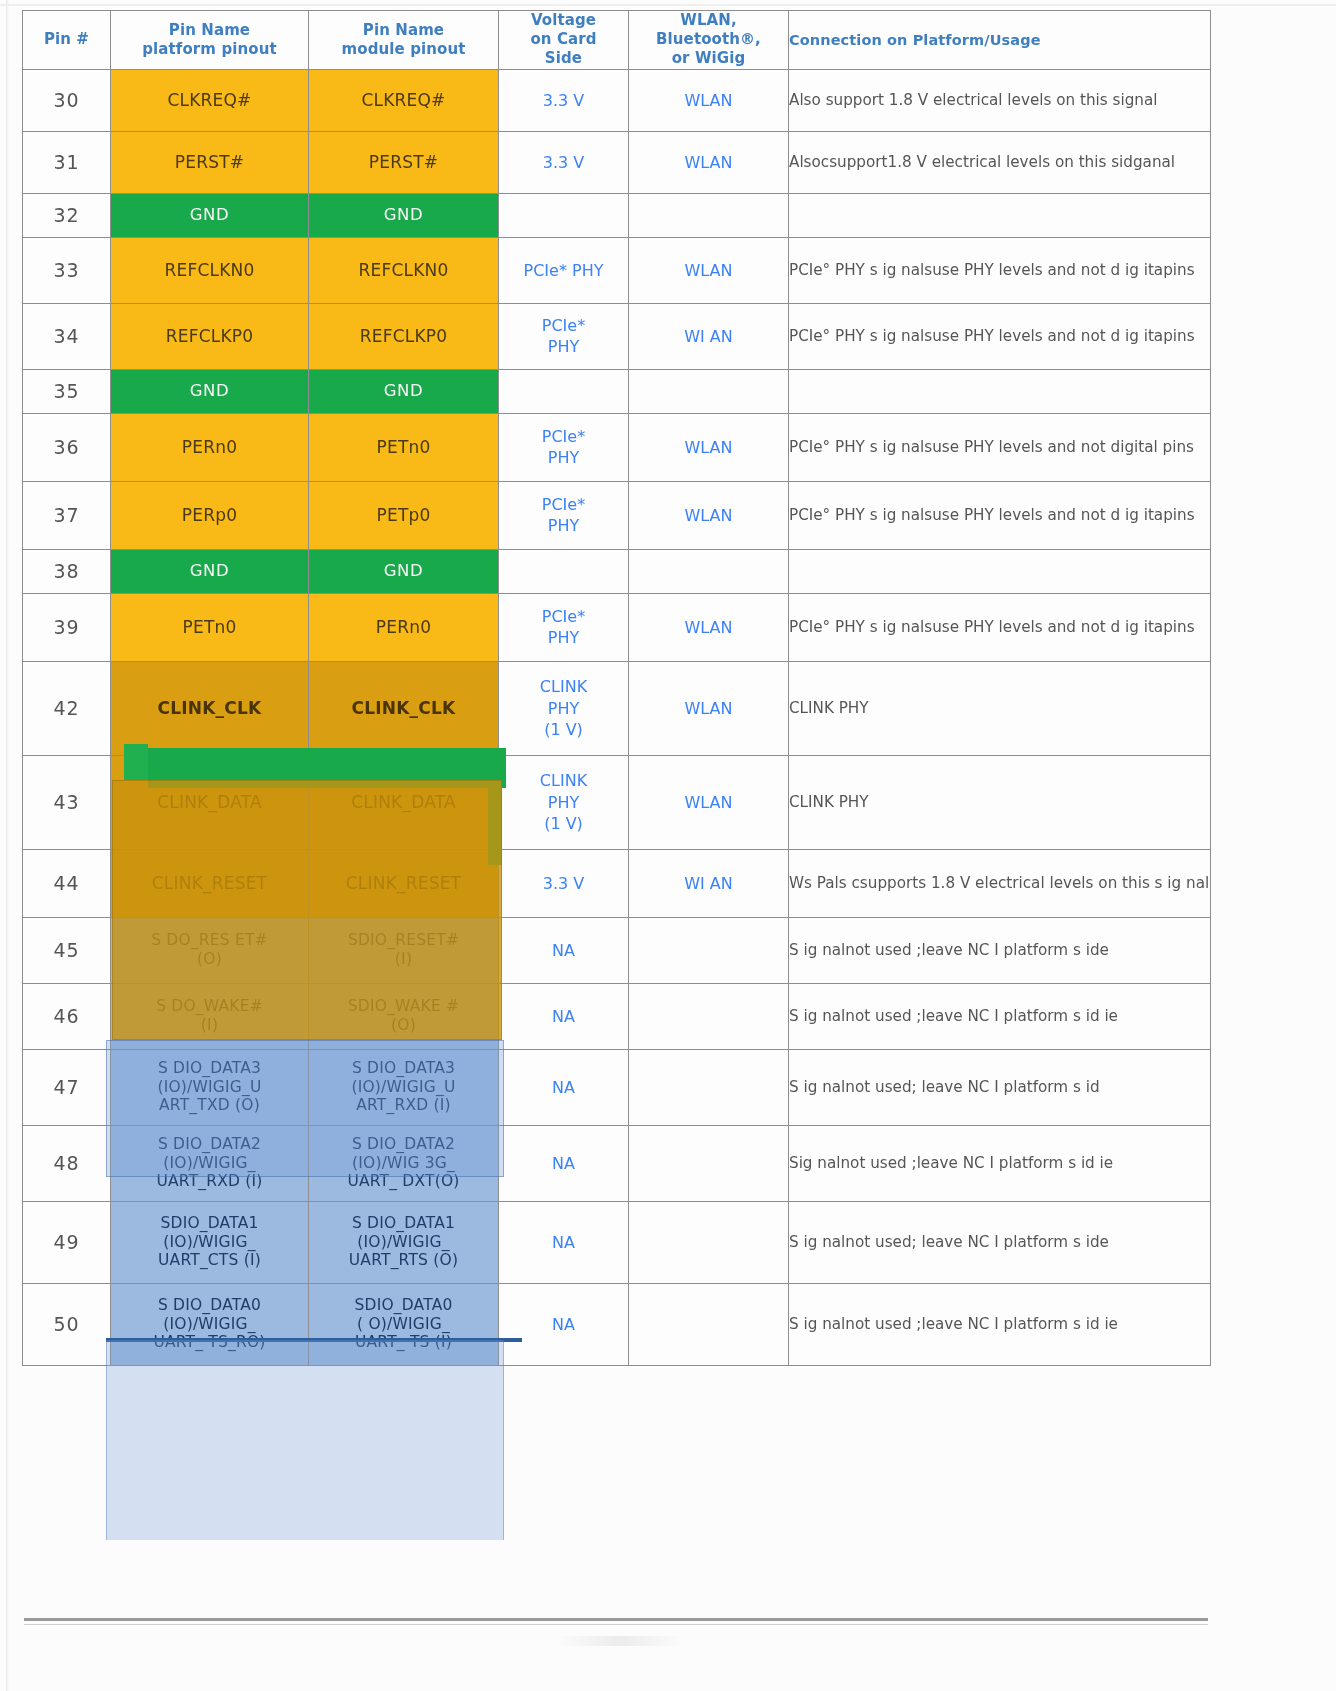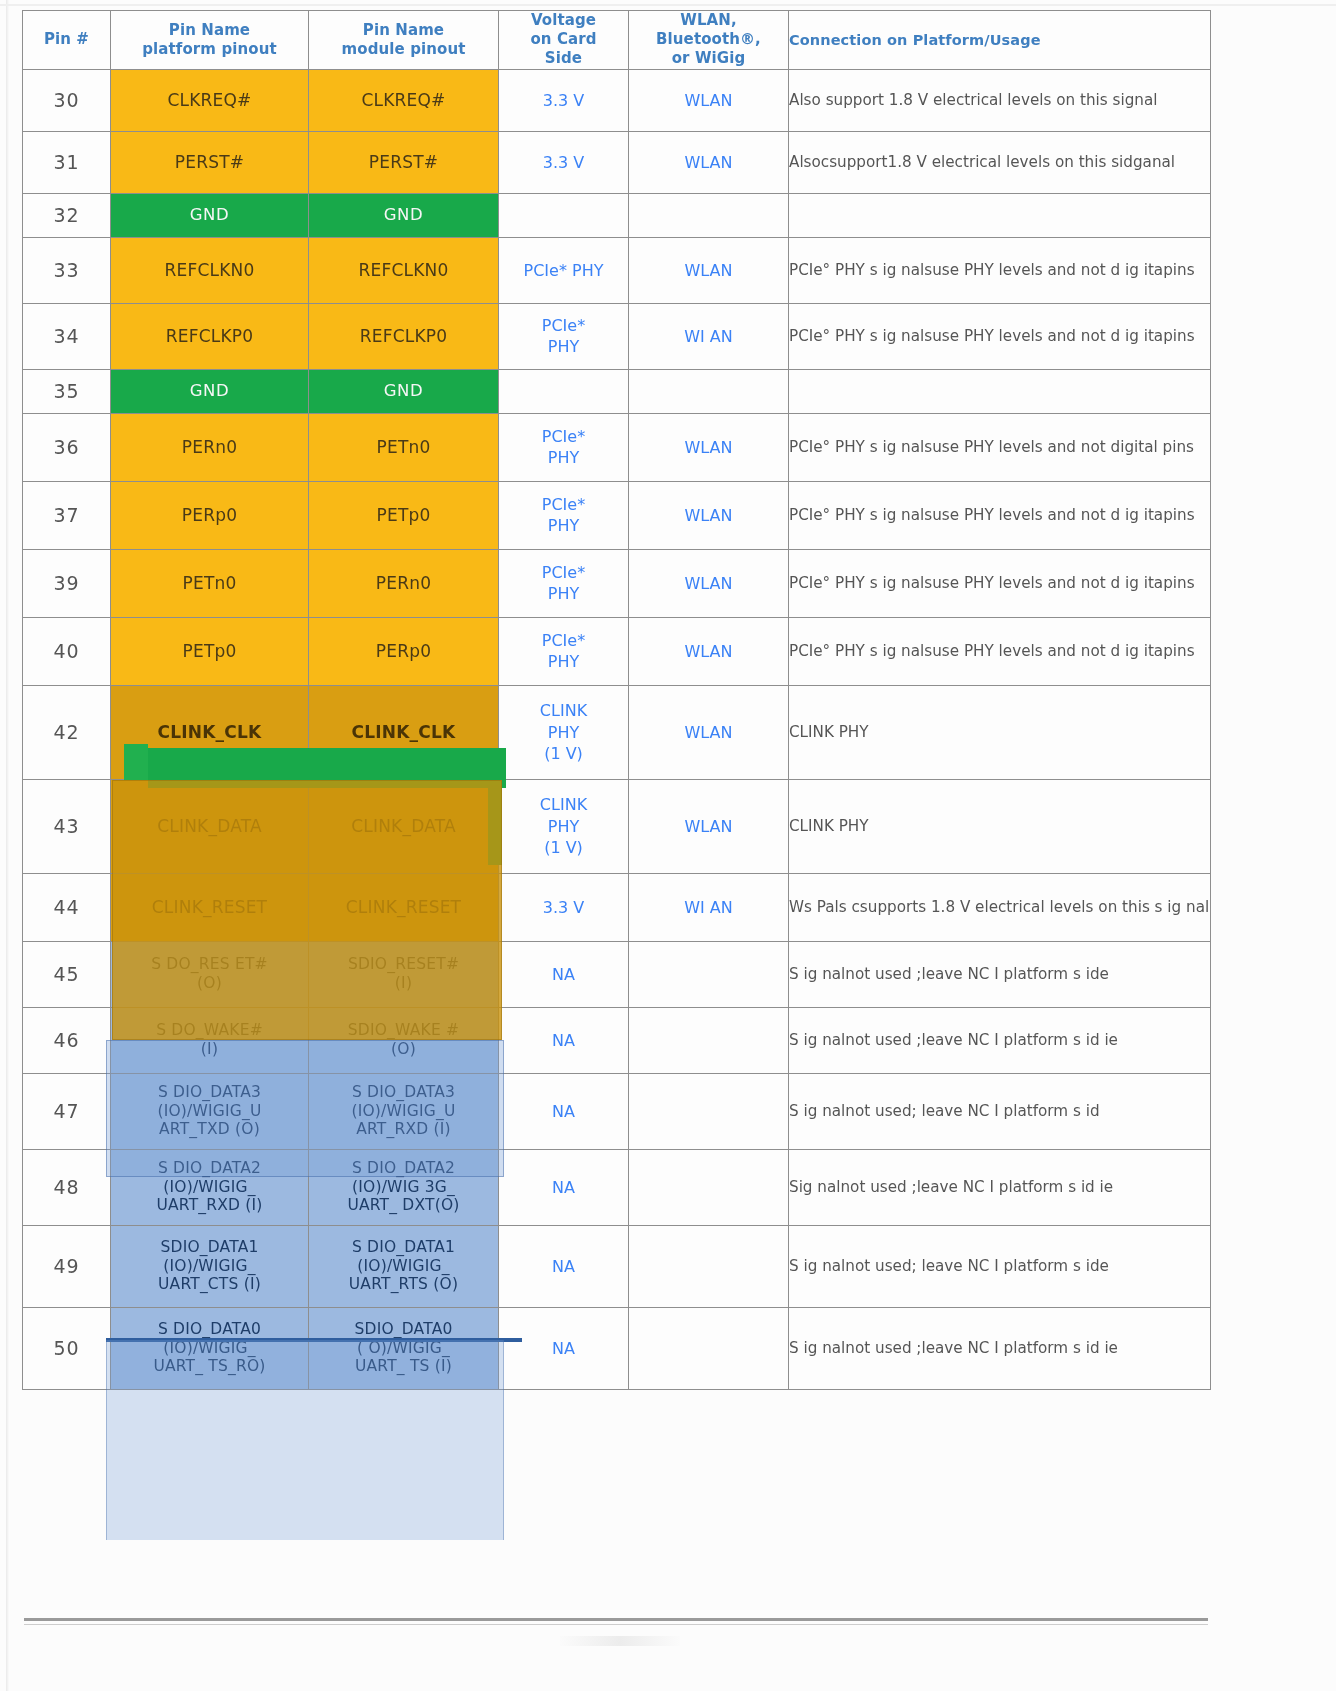--- a/index.html
+++ b/index.html
@@ -236,32 +236,32 @@
           <td class="conn">PCIe° PHY s ig nalsuse PHY levels and not digital pins</td>
         </tr>
         <tr style="height: 68px;">
           <td class="pin">37</td>
           <td class="name fill-orange">PERp0</td>
           <td class="name fill-orange">PETp0</td>
           <td class="volt"><span>PCIe*</span><br><span>PHY</span></td>
           <td class="wlan">WLAN</td>
           <td class="conn">PCIe° PHY s ig nalsuse PHY levels and not d ig itapins</td>
         </tr>
+        <tr style="height: 44px;">
+          <td class="pin">38</td>
+          <td class="name fill-green">GND</td>
+          <td class="name fill-green">GND</td>
+          <td class="volt"></td>
+          <td class="wlan"></td>
+          <td class="conn"></td>
+        </tr>
         <tr style="height: 68px; margin-top: 32px;">
           <td class="pin">39</td>
           <td class="name fill-orange">PETn0</td>
           <td class="name fill-orange">PERn0</td>
-          <td class="volt"><span>PCIe*</span><br><span>PHY</span></td>
-          <td class="wlan">WLAN</td>
-          <td class="conn">PCIe° PHY s ig nalsuse PHY levels and not d ig itapins</td>
-        </tr>
-        <tr style="height: 68px;">
-          <td class="pin">40</td>
-          <td class="name fill-orange">PETp0</td>
-          <td class="name fill-orange">PERp0</td>
           <td class="volt"><span>PCIe*</span><br><span>PHY</span></td>
           <td class="wlan">WLAN</td>
           <td class="conn">PCIe° PHY s ig nalsuse PHY levels and not d ig itapins</td>
         </tr>
         <tr style="height: 94px;">
           <td class="pin">42</td>
           <td class="name fill-darkorange clink-green">CLINK_CLK</td>
           <td class="name fill-darkorange clink-green">CLINK_CLK</td>
           <td class="volt"><span>CLINK</span><br><span>PHY</span><br><span>(1 V)</span></td>
           <td class="wlan">WLAN</td>

